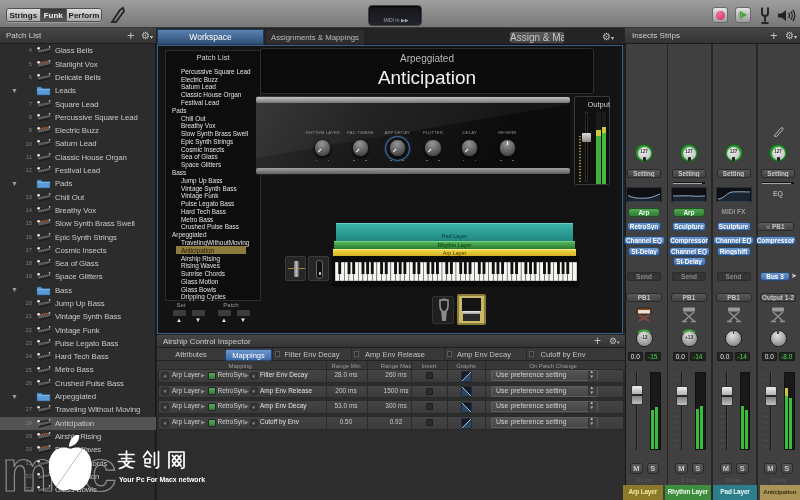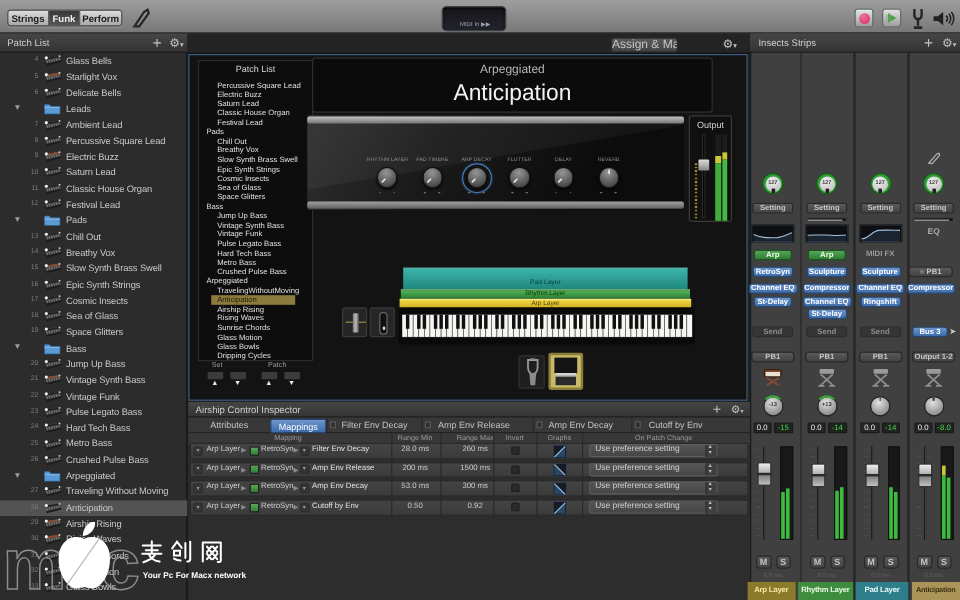--- a/index.html
+++ b/index.html
@@ -116,21 +116,21 @@
         <path d="M7.2 2.7 L8.8 7.2"></path>
         <path d="M9.2 2.5 L10.8 6.9"></path>
         <path d="M11.2 2.2 L12.8 6.6"></path>
         <path d="M13.2 1.9 L14.8 6.2"></path>
       </g>
 <polygon points="1.5,3.5 13.5,1.5 14,2.8 2,5" fill="#1f1f1f"></polygon>
 <polygon points="2.5,8 15,5 15.2,6.5 3,9.8" fill="#1c1c1c"></polygon>
 <circle cx="2.6" cy="3.2" r="1.3" fill="#f5f5f5"></circle>
 <circle cx="13.6" cy="1.9" r="0.8" fill="#cfcfcf"></circle>
 </svg>
-<span class="ab" style="left:55px;top:99.5px;font-size:7.8px;color:#c8c8c8;letter-spacing:-0.1px;white-space:nowrap;">Ambient Lead</span>
+<span class="ab" style="left:55px;top:99.5px;font-size:7.8px;color:#c8c8c8;letter-spacing:-0.1px;white-space:nowrap;">Square Lead</span>
 <span class="ab" style="left:18px;top:113.9px;width:14px;text-align:right;font-size:5.8px;color:#7d7d7d;">8</span>
 <svg width="16" height="11" viewBox="0 0 16 11" style="position:absolute;left:36px;top:112px;">
 <polygon points="1.5,3.5 13.5,1.5 15,5.5 3.5,8.5" fill="#6e6e6e"></polygon>
 <g stroke="#2e2e2e" stroke-width="0.7">
         <path d="M3.2 3.3 L4.8 7.9"></path>
         <path d="M5.2 3.0 L6.8 7.6"></path>
         <path d="M7.2 2.7 L8.8 7.2"></path>
         <path d="M9.2 2.5 L10.8 6.9"></path>
         <path d="M11.2 2.2 L12.8 6.6"></path>
         <path d="M13.2 1.9 L14.8 6.2"></path>
@@ -579,20 +579,22 @@
         <path d="M11.2 2.2 L12.8 6.6"></path>
         <path d="M13.2 1.9 L14.8 6.2"></path>
       </g>
 <polygon points="1.5,3.5 13.5,1.5 14,2.8 2,5" fill="#1f1f1f"></polygon>
 <polygon points="2.5,8 15,5 15.2,6.5 3,9.8" fill="#1c1c1c"></polygon>
 <circle cx="2.6" cy="3.2" r="1.3" fill="#f5f5f5"></circle>
 <circle cx="13.6" cy="1.9" r="0.8" fill="#cfcfcf"></circle>
 </svg>
 <span class="ab" style="left:55px;top:485.1px;font-size:7.8px;color:#c8c8c8;letter-spacing:-0.1px;white-space:nowrap;">Glass Bowls</span>
 <div class="ab" style="left:157px;top:28px;width:468px;height:17px;background:#242424;border-bottom:1px solid #111;"></div>
+<div class="ab" style="left:157px;top:29px;width:107px;height:16px;background:linear-gradient(#5b82b0,#2e4f78);border:1px solid #203a58;color:#fff;font-size:8.5px;text-align:center;line-height:15px;">Workspace</div>
+<div class="ab" style="left:265px;top:29px;width:100px;height:16px;background:#2e2e2e;border:1px solid #222;color:#bbb;font-size:7.8px;text-align:center;line-height:15px;white-space:nowrap;">Assignments &amp; Mappings</div>
 <div class="ab btn-gray" style="left:509px;top:30.5px;width:56px;height:13px;font-size:10px;line-height:12px;">Assign &amp; Map</div>
 <span class="ab" style="left:602px;top:31px;font-size:10px;color:#c0c0c0;">⚙<span style="font-size:6px;">▾</span></span>
 <div class="ab" style="left:157px;top:45px;width:466px;height:289px;background:#131313;border:1px solid #3d5e85;"></div>
 <div class="ab" style="left:165px;top:50px;width:96px;height:251px;background:#0d0d0d;border:1px solid #2c2c2c;"></div>
 <div class="ab" style="left:165px;top:53px;width:96px;text-align:center;font-size:7.5px;color:#d5d5d5;">Patch List</div>
 <span class="ab" style="left:181px;top:67.8px;font-size:6.4px;color:#e2e2e2;white-space:nowrap;">Percussive Square Lead</span>
 <span class="ab" style="left:181px;top:75.6px;font-size:6.4px;color:#e2e2e2;white-space:nowrap;">Electric Buzz</span>
 <span class="ab" style="left:181px;top:83.4px;font-size:6.4px;color:#e2e2e2;white-space:nowrap;">Saturn Lead</span>
 <span class="ab" style="left:181px;top:91.1px;font-size:6.4px;color:#e2e2e2;white-space:nowrap;">Classic House Organ</span>
 <span class="ab" style="left:181px;top:98.9px;font-size:6.4px;color:#e2e2e2;white-space:nowrap;">Festival Lead</span>
@@ -668,21 +670,21 @@
 <div class="ab" style="left:462.7px;top:159.5px;width:1.6px;height:1.6px;border-radius:50%;background:#787878;"></div>
 <div class="ab" style="left:474.7px;top:159.5px;width:1.6px;height:1.6px;border-radius:50%;background:#787878;"></div>
 <div class="ab" style="left:483.2px;top:130px;width:48px;text-align:center;font-size:4.3px;color:#8e8e8e;letter-spacing:.1px;">REVERB</div>
 <div class="ab" style="left:498.6px;top:139.4px;width:17.2px;height:17.2px;border-radius:50%;background:radial-gradient(circle at 45% 25%,#969696,#686868 45%,#333);border:1px solid #141414;box-shadow:0 1px 2px #000;"></div>
 <svg class="ab" style="left:498.6px;top:139.4px;" width="17.2" height="17.2" viewBox="0 0 17.2 17.2">
       <path d="M8.6 5.5 L8.6 2.8" stroke="#f0f0f0" stroke-width="1.3" stroke-linecap="round"></path>
     </svg>
 <div class="ab" style="left:500.2px;top:159.5px;width:1.6px;height:1.6px;border-radius:50%;background:#787878;"></div>
 <div class="ab" style="left:512.2px;top:159.5px;width:1.6px;height:1.6px;border-radius:50%;background:#787878;"></div>
 <div class="ab" style="left:574px;top:96px;width:36px;height:89px;background:#101010;border:1px solid #3a3a3a;border-radius:2px;"></div>
-<div class="ab" style="left:574px;top:100px;width:36px;text-align:center;font-size:7.5px;color:#d2d2d2;">Output</div>
+<div class="ab" style="left:574px;top:100px;width:36px;text-align:right;font-size:7.5px;color:#d2d2d2;">Output</div>
 <div class="ab" style="left:579px;top:136px;width:2px;height:46px;background:repeating-linear-gradient(#a8982f 0 1.2px,#2a250e 1.2px 3px);opacity:0.9;"></div>
 <div class="ab" style="left:585px;top:112px;width:3px;height:70px;background:#000;border:1px solid #2c2c2c;"></div>
 <div class="ab" style="left:582px;top:133px;width:9px;height:9px;background:linear-gradient(#ddd,#888);border-radius:1px;"></div>
 <div class="ab" style="left:596px;top:112px;width:4.5px;height:72px;background:#1c1c1c;"></div>
 <div class="ab" style="left:601.5px;top:112px;width:4.5px;height:72px;background:#1c1c1c;"></div>
 <div class="ab" style="left:596px;top:130px;width:4.5px;height:6px;background:#c8c83a;"></div>
 <div class="ab" style="left:596px;top:136px;width:4.5px;height:48px;background:#3fae3f;"></div>
 <div class="ab" style="left:601.5px;top:127px;width:4.5px;height:6px;background:#c8c83a;"></div>
 <div class="ab" style="left:601.5px;top:133px;width:4.5px;height:51px;background:#46b846;"></div>
 <div class="ab" style="left:336px;top:222.5px;width:237px;height:18px;background:linear-gradient(#3cb5ab,#1f867e);border-top:1px solid #63cfc6;"></div>

